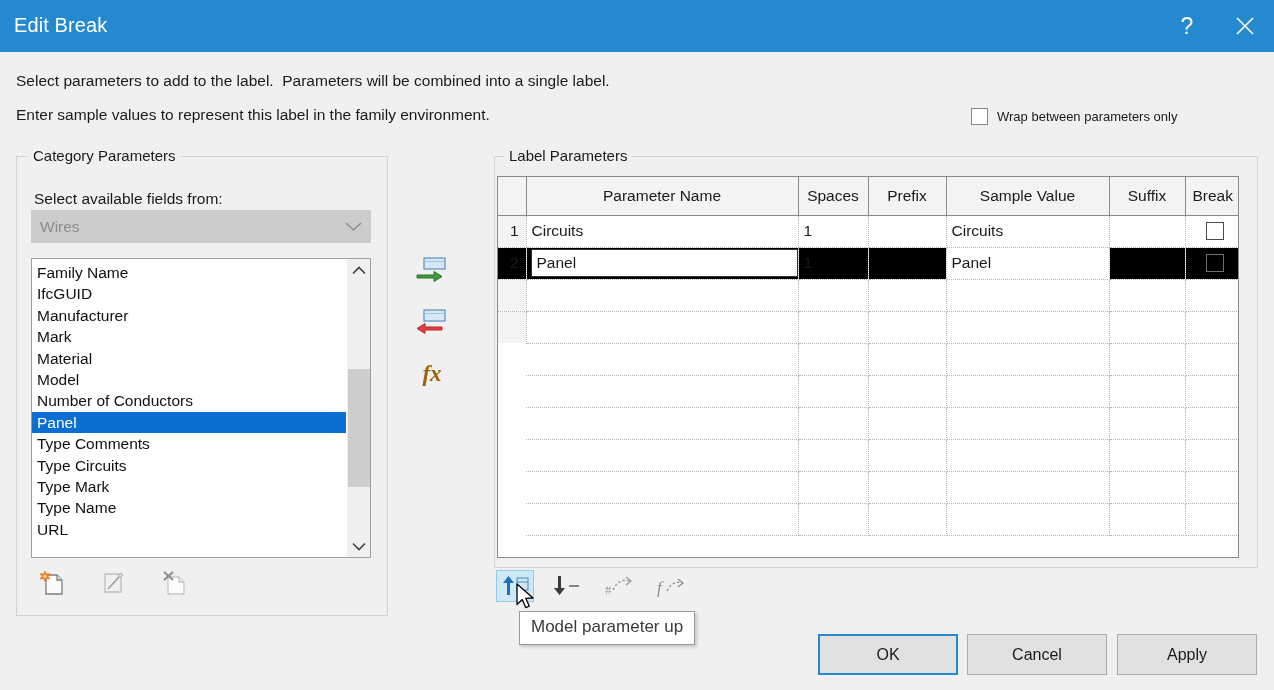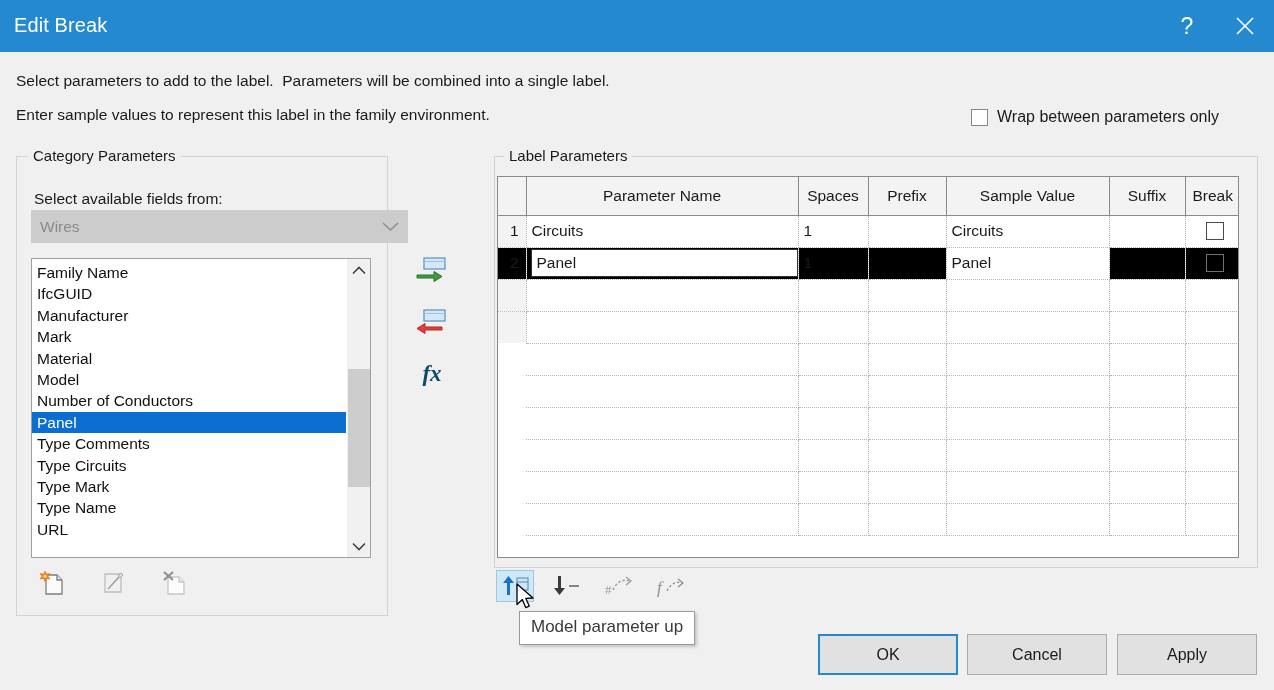--- a/index.html
+++ b/index.html
@@ -48,21 +48,21 @@
   #wrap-row {
     position: absolute; left: 971px; top: 108px;
     display: flex; align-items: center; gap: 9px;
   }
   .chk {
     width: 17px; height: 17px;
     border: 1px solid #868686;
     background: #ffffff;
     flex: 0 0 auto;
   }
-  #wrap-label { font-size: 16px; color: #1a1a1a; white-space: nowrap; }
+  #wrap-label { font-size: 13px; color: #1a1a1a; white-space: nowrap; }
 
   
   .groupbox {
     position: absolute;
     border: 1px solid #d3d3d3;
     background: transparent;
   }
   .group-title {
     position: absolute;
     background: #f0f0f0;
@@ -75,21 +75,21 @@
   #grp-lab { left: 494px; top: 156px; width: 764px; height: 412px; }
   #grp-lab-title { left: 504px; top: 147px; }
 
   
   #select-from-label {
     position: absolute; left: 34px; top: 190px;
     font-size: 15.5px; color: #1a1a1a;
   }
   #category-combo {
     position: absolute; left: 31px; top: 210px;
-    width: 377px; height: 33px;
+    width: 340px; height: 33px;
     background: #cccccc;
     border: 1px solid #cccccc;
     display: flex; align-items: center;
   }
   #category-combo-value {
     flex: 1; padding-left: 8px;
     font-size: 15.5px; color: #8b8b8b;
   }
   #category-combo-arrow {
     width: 34px; display: flex; align-items: center; justify-content: center;
@@ -146,21 +146,21 @@
     display: flex; align-items: center; justify-content: center;
   }
 
   
   #mid-toolbar {
     position: absolute; left: 415px; top: 255px;
     display: flex; flex-direction: column; gap: 22px; align-items: center;
   }
   #fx-btn {
     font-family: "Liberation Serif", serif;
-    font-style: italic; font-size: 23px; color: #0c4a6e;
+    font-style: italic; font-size: 23px; color: #a16207;
     font-weight: bold;
   }
 
   
   #table-outer {
     position: absolute; left: 497px; top: 176px;
     width: 742px; height: 382px;
     border: 1px solid #8a8a8a;
     background: #ffffff;
     overflow: hidden;

